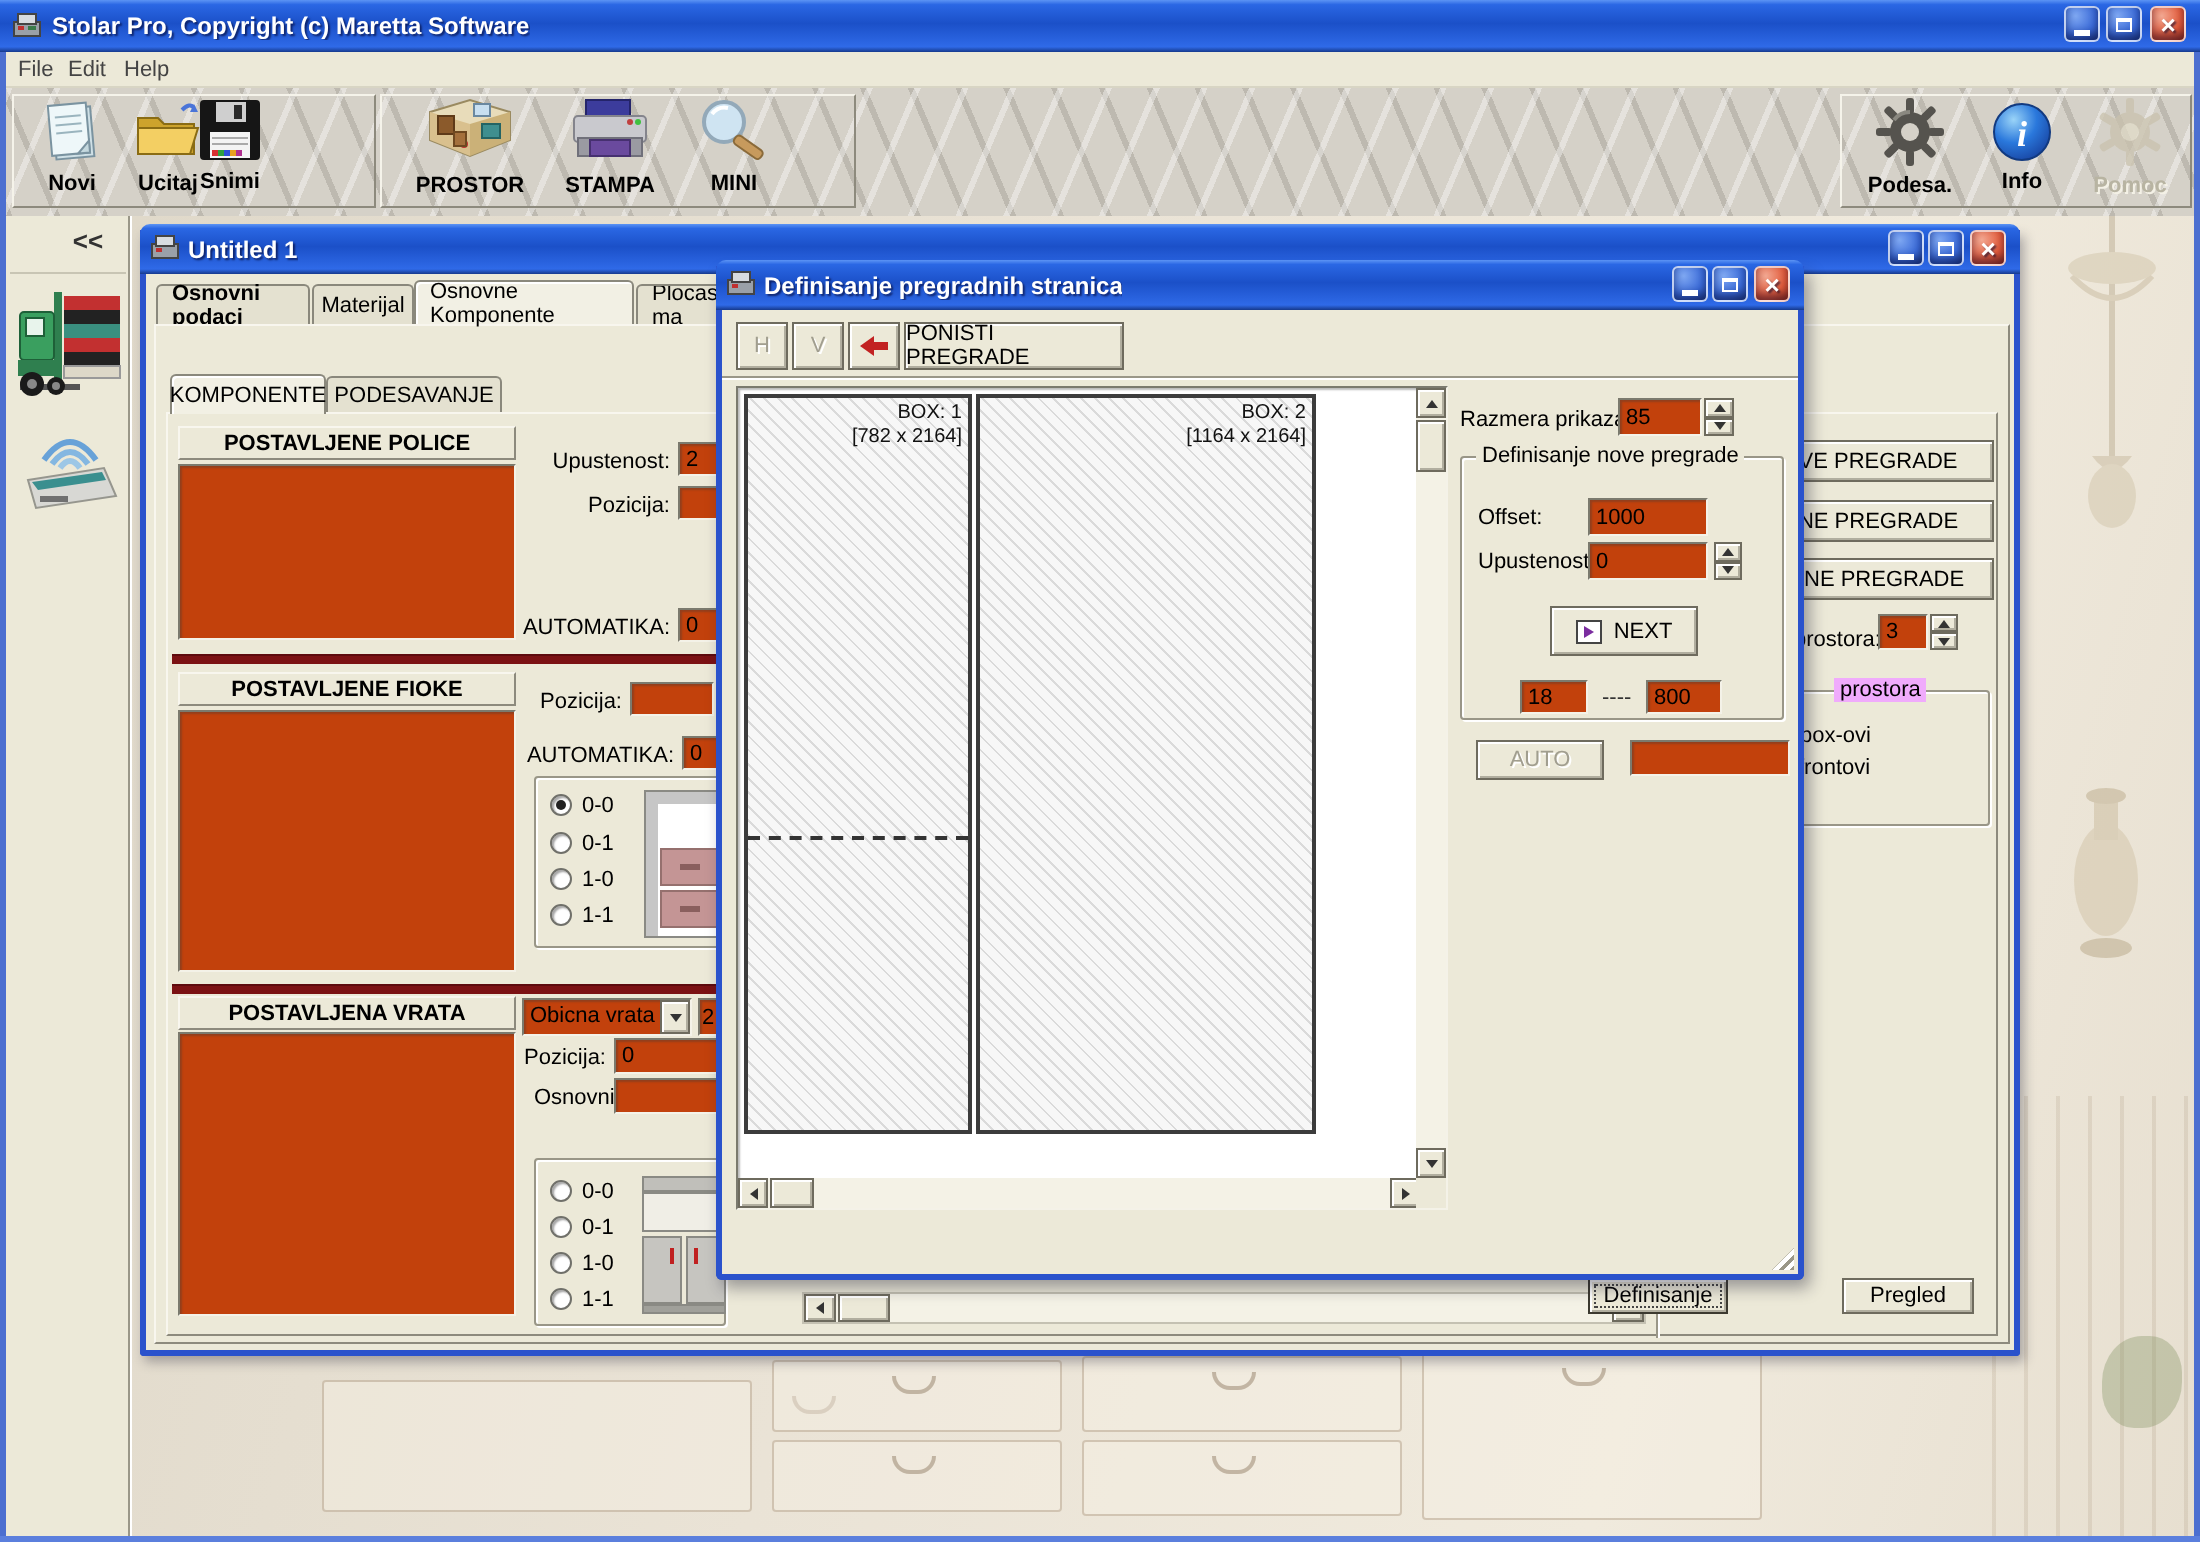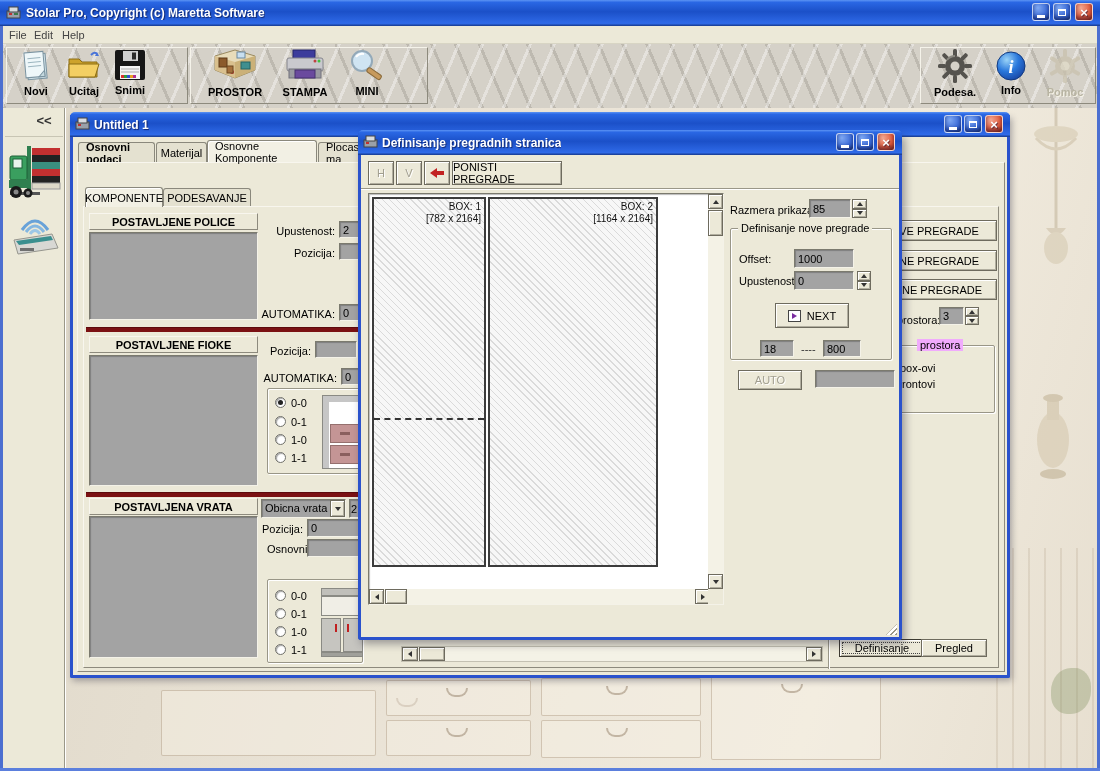--- a/index.html
+++ b/index.html
@@ -19,21 +19,21 @@
     box-shadow:inset 0 -3px 4px rgba(0,0,40,.45);color:#fff;}
   .capbtn.close{background:radial-gradient(circle at 30% 25%,#f2a892,#e25a3a 60%,#b03418);}
   .glyph-min{width:8px;height:3px;background:#fff;margin-top:8px;}
   .glyph-max{width:8px;height:7px;border:1px solid #fff;border-top:2px solid #fff;}
   .glyph-x{font-size:13px;font-weight:bold;line-height:1;}
 
   .btn3d{background:#ece9d8;border:1px solid #6e6b5e;
     box-shadow:inset 1px 1px 0 #fff,inset -1px -1px 0 #b1ae9f;
     display:flex;align-items:center;justify-content:center;font-size:11px;}
   .btn3d.disabled{color:#a19e8f;text-shadow:1px 1px 0 #fff;}
-  .sunken{background:#a3a3a3;border:1px solid;border-color:#7b7a6e #f4f2e8 #f4f2e8 #7b7a6e;
+  .sunken{background:#c2410c;border:1px solid;border-color:#7b7a6e #f4f2e8 #f4f2e8 #7b7a6e;
     box-shadow:inset 1px 1px 1px rgba(60,60,60,.35);}
   .etched{border:1px solid #999687;box-shadow:inset 1px 1px 0 #fff,1px 1px 0 #fff;border-radius:2px;}
   .raised-strip{background:#ece9d8;border:1px solid;border-color:#f8f6ee #8d8a7d #8d8a7d #f8f6ee;}
   input.field{font-family:"Liberation Sans",sans-serif;font-size:11px;padding:1px 3px;outline:none;}
   .lbl{white-space:nowrap;}
   .divider-red{background:#7b1113;border-top:1px solid #5d0a0d;}
 
   
   .spin{display:flex;flex-direction:column;}
   .spin>div{flex:1;display:flex;align-items:center;justify-content:center;}
@@ -132,21 +132,21 @@
         <svg width="34" height="34" viewBox="0 0 34 34">
             <path d="M24 6 q4 -4 6 -1" fill="none" stroke="#4a74d8" stroke-width="2"></path>
             <path d="M30 3 l2 4 -4 0 z" fill="#4a74d8"></path>
             <path d="M2 10 h10 l3 3 h15 v15 h-28 z" fill="#cda32c" stroke="#8a6c14"></path>
             <path d="M2 15 h30 l-4 13 h-26 z" fill="#f3cf63" stroke="#8a6c14"></path>
           </svg>
       </span>
       <div class="tb-label">Ucitaj</div>
     </div>
 
-    <div class="tb-item" style="left:104px;top:4px;width:46px;">
+    <div class="tb-item" style="left:89px;top:4px;width:46px;">
       <span>
         <svg width="34" height="34" viewBox="0 0 34 34">
             <rect x="2" y="2" width="30" height="30" rx="2" fill="#161616"></rect>
             <rect x="10" y="3" width="15" height="10" fill="#cfcfcf"></rect>
             <rect x="19" y="4.5" width="4" height="7" fill="#2a2a2a"></rect>
             <rect x="7" y="18" width="20" height="13" fill="#f4f4f4"></rect>
             <rect x="8" y="27" width="3" height="3" fill="#d83030"></rect>
             <rect x="11" y="27" width="3" height="3" fill="#30a040"></rect>
             <rect x="14" y="27" width="3" height="3" fill="#3050d8"></rect>
             <rect x="17" y="27" width="3" height="3" fill="#e8a020"></rect>
@@ -462,21 +462,21 @@
     <div class="abs sb-track" style="left:328px;top:531px;width:422px;height:16px;border:1px solid #c4c1b2;">
       <div class="btn3d abs" style="left:0;top:0;width:16px;height:14px;">
           <span class="tri-lf"></span>
         </div>
       <div class="btn3d abs" style="left:17px;top:0;width:26px;height:14px;"></div>
       <div class="btn3d abs" style="right:0;top:0;width:16px;height:14px;">
           <span class="tri-rt"></span>
         </div>
     </div>
     <div class="abs" style="left:755px;top:522px;width:2px;height:32px;border-left:1px solid #9a9788;border-right:1px solid #fff;"></div>
-    <div class="abs btn3d focus-default" style="left:766px;top:524px;width:86px;height:18px;">Definisanje</div>
+    <div class="abs btn3d focus-default" style="left:721px;top:524px;width:70px;height:18px;">Definisanje</div>
     <div class="abs btn3d" style="left:848px;top:524px;width:66px;height:18px;">Pregled</div>
   </div>
 
   <div class="abs" style="left:358px;top:133px;width:544px;height:507px;border:3px solid #2a52cc;border-top:none;border-radius:0 0 3px 3px;box-shadow:3px 4px 8px rgba(30,30,50,.4);background:#ece9d8;z-index:10;">
 
     <div class="abs titlebar" style="left:-3px;top:-3px;width:544px;height:25px;border-radius:5px 5px 0 0;">
       <span class="abs" style="left:5px;top:4px;">
         <svg width="16" height="16" viewBox="0 0 16 16">
             <rect x="1" y="6" width="13" height="7" fill="#9aa0a8" stroke="#444"></rect>
             <rect x="3" y="2" width="9" height="5" fill="#d8dce0" stroke="#444"></rect>

